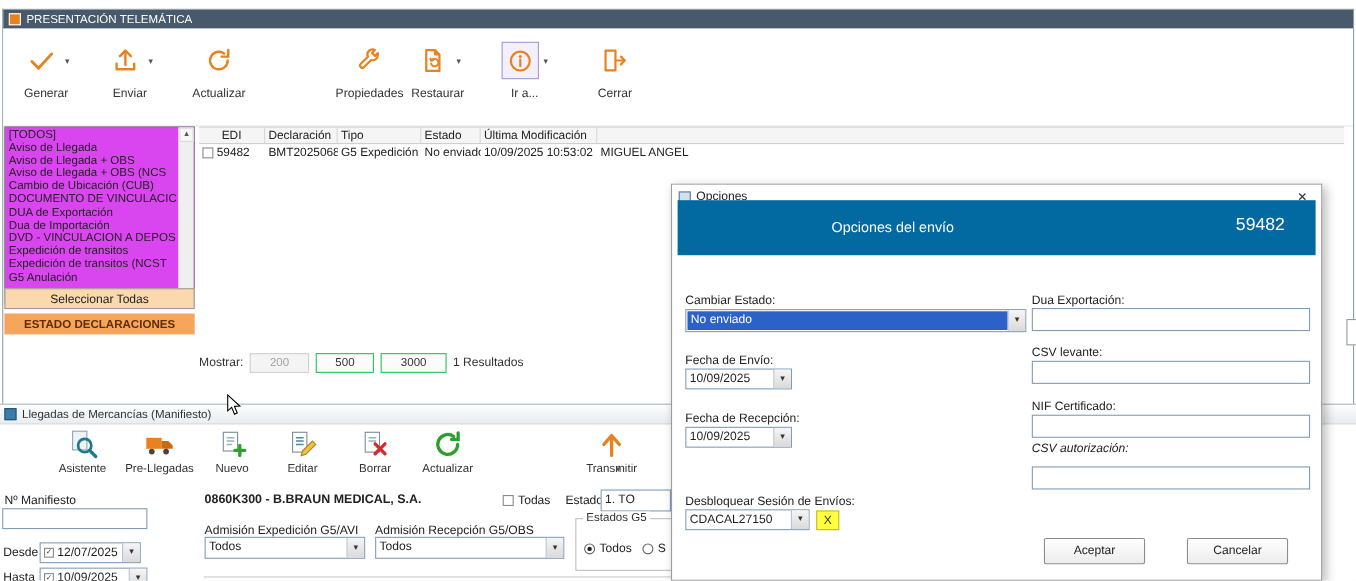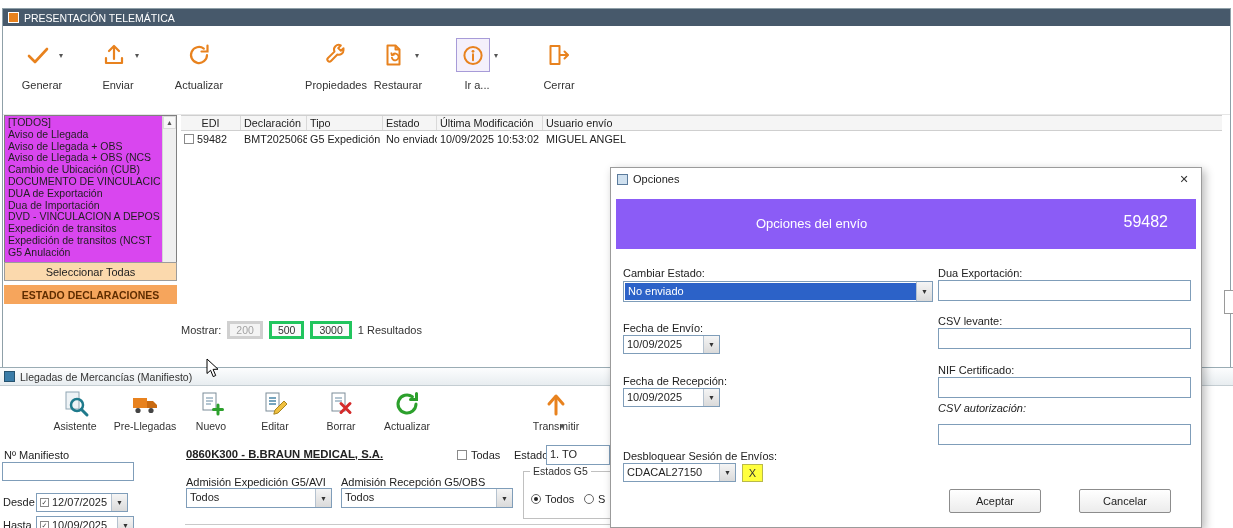--- a/index.html
+++ b/index.html
@@ -34,21 +34,21 @@
   .tbl-head { display:flex; height:16px; border-top:1px solid #cfcfcf; border-bottom:1px solid #cfcfcf; background:#f5f5f5; }
   .th { border-right:1px solid #d9d9d9; padding:1px 3px; font-size:10.8px; color:#222; white-space:nowrap; overflow:hidden; }
   .c0 { width:60px; } .c1 { width:66px; } .c2 { width:76px; } .c3 { width:54px; } .c4 { width:106px; } .c5 { flex:1; }
   .th.c0 { text-align:center; } .th.c5 { border-right:none; }
   .tbl-row { display:flex; height:15px; align-items:center; font-size:10.8px; color:#222; }
   .td { padding:0 3px; white-space:nowrap; overflow:hidden; }
   .td.c0 { display:flex; align-items:center; gap:3px; }
   .cbx { width:10px; height:10px; border:1px solid #8a8a8a; background:#fff; display:inline-block; flex:0 0 auto; }
 
   .pager { position:absolute; left:178px; top:312px; display:flex; align-items:center; gap:6px; font-size:11px; color:#333; }
-  .pgbtn { min-width:34px; height:18px; border:3px solid #22c55e; background:#fbfbfb; display:flex; align-items:center; justify-content:center; font-size:10.5px; padding:0 6px; cursor:default; }
+  .pgbtn { min-width:34px; height:18px; border:1px solid #22c55e; background:#fbfbfb; display:flex; align-items:center; justify-content:center; font-size:10.5px; padding:0 17px; cursor:default; }
   .pgbtn.disabled { color:#a3a3a3; border-color:#d0d0d0; background:#f4f4f4; }
 
   
   .manifest-window { position:absolute; left:0; top:367px; width:1233px; height:161px; background:#fff; border-top:1px solid #9aacb4; z-index:5; }
   .bw-titlebar { position:absolute; top:0; left:0; right:0; height:18px; background:linear-gradient(#fcfdfe,#e8edf0); border-bottom:1px solid #c4cdd2; display:flex; align-items:center; gap:5px; padding:0 4px; color:#333; font-size:10.5px; }
   .bw-icon { width:11px; height:11px; background:#3a7ca8; border:1px solid #26536f; flex:0 0 auto; }
   .bw-toolbar { position:absolute; top:18px; left:0; right:0; height:53px; background:#fff; }
   .bt { position:absolute; top:3px; display:flex; flex-direction:column; align-items:center; cursor:default;margin-left:40px; }
   .bt-label { margin-top:1px; font-size:10.5px; color:#333; white-space:nowrap; }
   .bt-caret { position:absolute; top:36px; font-size:8px; color:#555; }
@@ -66,21 +66,21 @@
   .radio { width:10px; height:10px; border:1px solid #666; border-radius:50%; background:#fff; display:inline-block; position:relative; flex:0 0 auto; }
   .radio.on::after { content:""; position:absolute; left:2px; top:2px; width:4px; height:4px; border-radius:50%; background:#222; }
   .hline { position:absolute; height:1px; background:#c9c9c9; }
   .inline { display:flex; align-items:center; gap:4px; position:absolute; }
 
   
   .dialog { position:absolute; left:610px; top:167px; width:592px; height:361px; background:#fff; border:1px solid #9b9b9b; box-shadow:3px 3px 9px rgba(0,0,0,.28); z-index:20; }
   .dlg-titlebar { position:absolute; top:0; left:0; right:0; height:22px; background:#fff; display:flex; align-items:center; gap:5px; padding:0 6px; font-size:11px; color:#222; }
   .dlg-icon { width:11px; height:11px; border:1px solid #5b7b9c; background:#cfe0ef; flex:0 0 auto; }
   .dlg-close { position:absolute; right:4px; top:2px; width:26px; height:18px; display:flex; align-items:center; justify-content:center; font-size:11px; color:#333; cursor:pointer; }
-  .dlg-banner { position:absolute; left:5px; right:5px; top:31px; height:50px; background:#8b5cf6; color:#fff; }
+  .dlg-banner { position:absolute; left:5px; right:5px; top:14px; height:50px; background:#0369a1; color:#fff; }
   .banner-title { position:absolute; left:140px; top:17px; font-size:13px; }
   .banner-number { position:absolute; right:28px; top:14px; font-size:16px; }
   .dbtn { position:absolute; width:92px; height:24px; border:1px solid #8c8c8c; border-radius:2px; background:linear-gradient(#ffffff,#ececec); font-family:inherit; font-size:11px; color:#222; cursor:default; }
   .clear-btn { position:absolute; width:21px; height:18px; background:#ffff3d; border:1px solid #b9b94a; display:flex; align-items:center; justify-content:center; font-size:11px; color:#333; cursor:pointer; }
 
   .edge-frag { position:absolute; left:1224px; top:290px; width:12px; height:24px; background:#fff; border:1px solid #9a9a9a; z-index:6; }
   .cursor { position:absolute; left:206px; top:358px; z-index:60; line-height:0; }
 </style>
 </head>
 <body>
@@ -204,21 +204,20 @@
     <button class="select-all">Seleccionar Todas</button>
     <div class="estado-hdr">ESTADO DECLARACIONES</div>
 
     <div class="tbl">
       <div class="tbl-head">
         <div class="th c0">EDI</div>
         <div class="th c1">Declaración</div>
         <div class="th c2">Tipo</div>
         <div class="th c3">Estado</div>
         <div class="th c4">Última Modificación</div>
-        <div class="th c5">Usuario envío</div>
       </div>
       <div class="tbl-row">
         <div class="td c0">
           <span class="cbx"></span>
           <span>59482</span>
         </div>
         <div class="td c1">BMT20250686</div>
         <div class="td c2">G5 Expedición</div>
         <div class="td c3">No enviado</div>
         <div class="td c4">10/09/2025 10:53:02</div>
@@ -311,21 +310,21 @@
         </span>
         <span class="bt-label">Transmitir</span>
       </div>
       <span class="bt-caret" style="left:560px;">▾</span>
     </div>
 
     <div class="bw-form">
       <span class="flabel" style="left:4px;top:10px;">Nº Manifiesto</span>
       <input class="txt" style="left: 2px; top: 23px; width: 132px; height: 19px;">
 
-      <span class="flabel bold" style="left:186px;top:9px;text-decoration:underline;">0860K300 - B.BRAUN MEDICAL, S.A.</span>
+      <span class="flabel bold" style="left:186px;top:9px;">0860K300 - B.BRAUN MEDICAL, S.A.</span>
 
       <span class="inline" style="left:457px;top:10px;">
         <span class="cbx"></span>
         <span>Todas</span>
       </span>
 
       <span class="flabel" style="left:514px;top:10px;">Estado</span>
       <div class="combo" style="left:546px;top:6px;width:64px;">
         <span class="cval">1. TO</span>
       </div>

